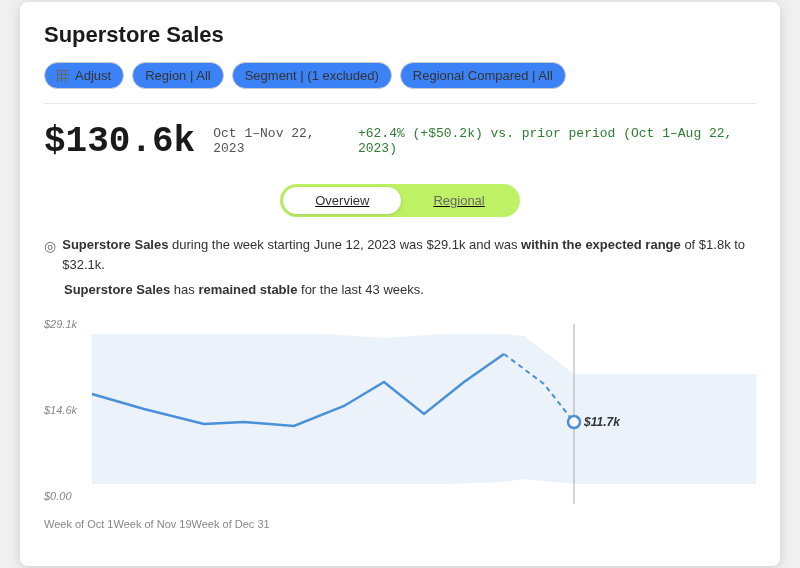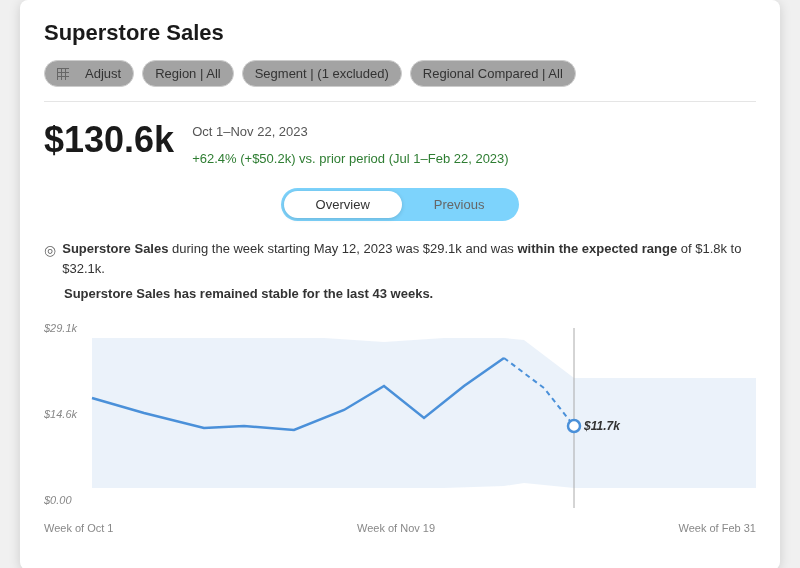--- a/index.html
+++ b/index.html
@@ -29,77 +29,79 @@
       align-items: center;
       gap: 8px;
       flex-wrap: wrap;
       border-bottom: 1px solid #e5e5e5;
       padding-bottom: 14px;
       margin-bottom: 18px;
     }
     .toolbar-btn {
       display: flex;
       align-items: center;
-      gap: 16px;
+      gap: 6px;
       border: 1px solid #ccc;
       border-radius: 16px;
       padding: 5px 12px;
       font-size: 13px;
       color: #333;
-      background: #a3a3a3;
+      background: #3b82f6;
       cursor: pointer;
       white-space: nowrap;
     }
     .toolbar-btn .grid-icon {
       display: inline-block;
       width: 12px;
       height: 12px;
       background-image: 
         linear-gradient(#666 1px, transparent 1px),
         linear-gradient(90deg, #666 1px, transparent 1px);
       background-size: 4px 4px;
       background-position: 0 0;
     }
     .metric-row {
       display: flex;
       align-items: flex-start;
       gap: 18px;
       margin-bottom: 22px;
+      font-family: Liberation Mono, monospace;
     }
     .metric-value {
       font-size: 36px;
       font-weight: 700;
       color: #1a1a1a;
       line-height: 1.1;
     }
     .metric-detail {
       display: flex;
-      flex-direction: column;
+      flex-direction: row;
       gap: 12px;
       padding-top: 4px;
     }
     .metric-period {
       font-size: 13px;
       color: #555;
       font-weight: 500;
     }
     .metric-change {
       font-size: 13px;
       color: #2e7d32;
     }
     .tabs-row {
       display: flex;
       justify-content: center;
       margin-bottom: 18px;
     }
     .tabs-container {
       display: flex;
-      background: #7dd3fc;
+      background: #bef264;
       border-radius: 20px;
       padding: 3px;
+      text-decoration: underline;
     }
     .tab-btn {
       padding: 6px 32px;
       border-radius: 16px;
       border: none;
       font-size: 13px;
       cursor: pointer;
       font-weight: 500;
     }
     .tab-btn.active {
@@ -125,35 +127,34 @@
       font-size: 14px;
       margin-top: 1px;
       flex-shrink: 0;
     }
     .insight-second {
       font-size: 13px;
       color: #333;
       margin-bottom: 14px;
       margin-left: 20px;
       line-height: 1.5;
-      font-weight: bold;
     }
     .chart-area {
       position: relative;
       height: 200px;
       margin-bottom: 4px;
       font-style: italic;
     }
     .chart-svg {
       width: 100%;
       height: 100%;
     }
     .x-labels {
       display: flex;
-      justify-content: space-between;
+      justify-content: flex-start;
       font-size: 11px;
       color: #888;
       margin-bottom: 16px;
       padding: 0 0px;
     }
   </style>
 </head>
 <body>
 
 <div class="card">
@@ -172,39 +173,39 @@
     </button>
     <button class="toolbar-btn">
       <span>Regional Compared | All</span>
     </button>
   </div>
 
   <div class="metric-row">
     <div class="metric-value">$130.6k</div>
     <div class="metric-detail">
       <div class="metric-period">Oct 1–Nov 22, 2023</div>
-      <div class="metric-change">+62.4% (+$50.2k) vs. prior period (Jul 1–Feb 22, 2023)</div>
+      <div class="metric-change">+62.4% (+$50.2k) vs. prior period (Oct 1–Aug 22, 2023)</div>
     </div>
   </div>
 
   <div class="tabs-row">
     <div class="tabs-container">
       <button class="tab-btn active">
         <span>Overview</span>
       </button>
       <button class="tab-btn inactive">
-        <span>Previous</span>
+        <span>Regional</span>
       </button>
     </div>
   </div>
 
   <div class="insight-text">
     <span class="insight-icon">◎</span>
     <span>
-      <strong>Superstore Sales</strong><span> during the week starting May 12, 2023 was $29.1k and was </span><strong>within the expected range</strong><span> of $1.8k to $32.1k.</span>
+      <strong>Superstore Sales</strong><span> during the week starting June 12, 2023 was $29.1k and was </span><strong>within the expected range</strong><span> of $1.8k to $32.1k.</span>
     </span>
   </div>
   <div class="insight-second">
     <strong>Superstore Sales</strong><span> has </span><strong>remained stable</strong><span> for the last 43 weeks.</span>
   </div>
 
   <div class="chart-area">
     <svg class="chart-svg" viewBox="0 0 712 200" preserveAspectRatio="none">
 
       <text x="0" y="14" font-size="11" fill="#888">$29.1k</text>
@@ -221,16 +222,16 @@
 
       <circle cx="530" cy="108" r="6" fill="#fff" stroke="#4a90d9" stroke-width="2.5"></circle>
 
       <text x="540" y="112" font-size="12" fill="#333" font-weight="600">$11.7k</text>
     </svg>
   </div>
 
   <div class="x-labels">
     <span>Week of Oct 1</span>
     <span>Week of Nov 19</span>
-    <span>Week of Feb 31</span>
+    <span>Week of Dec 31</span>
   </div>
 
 </div>
 
 </body></html>

